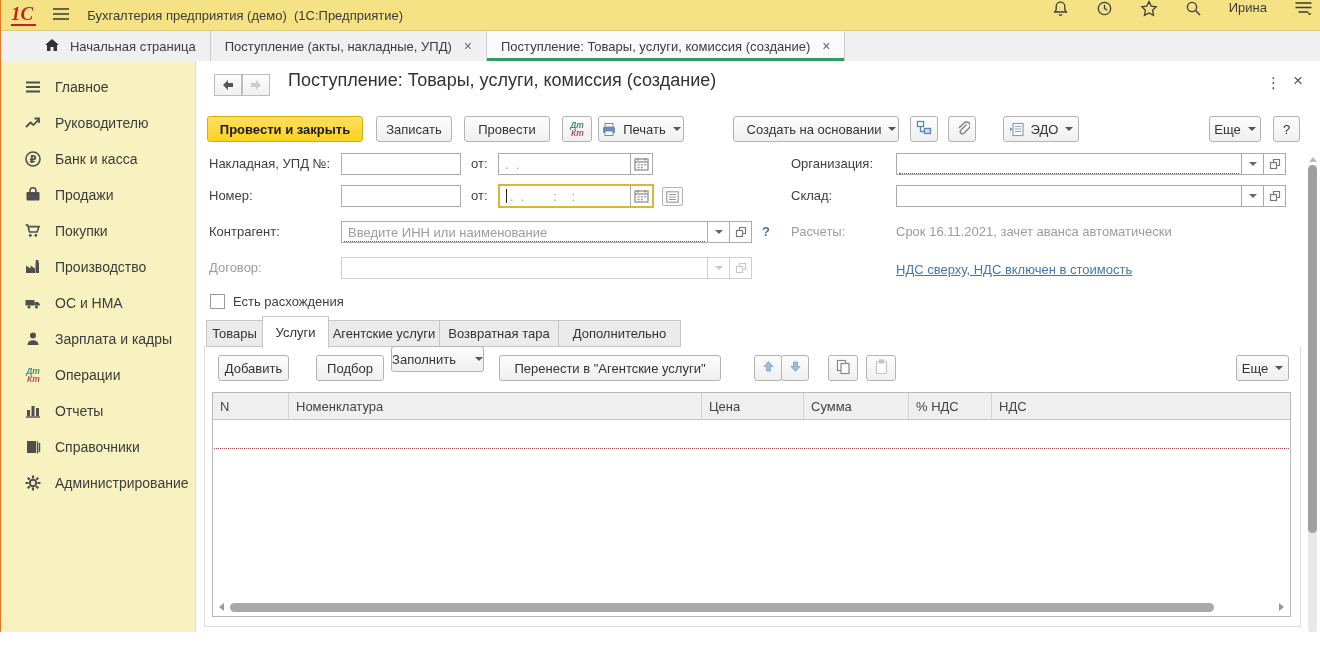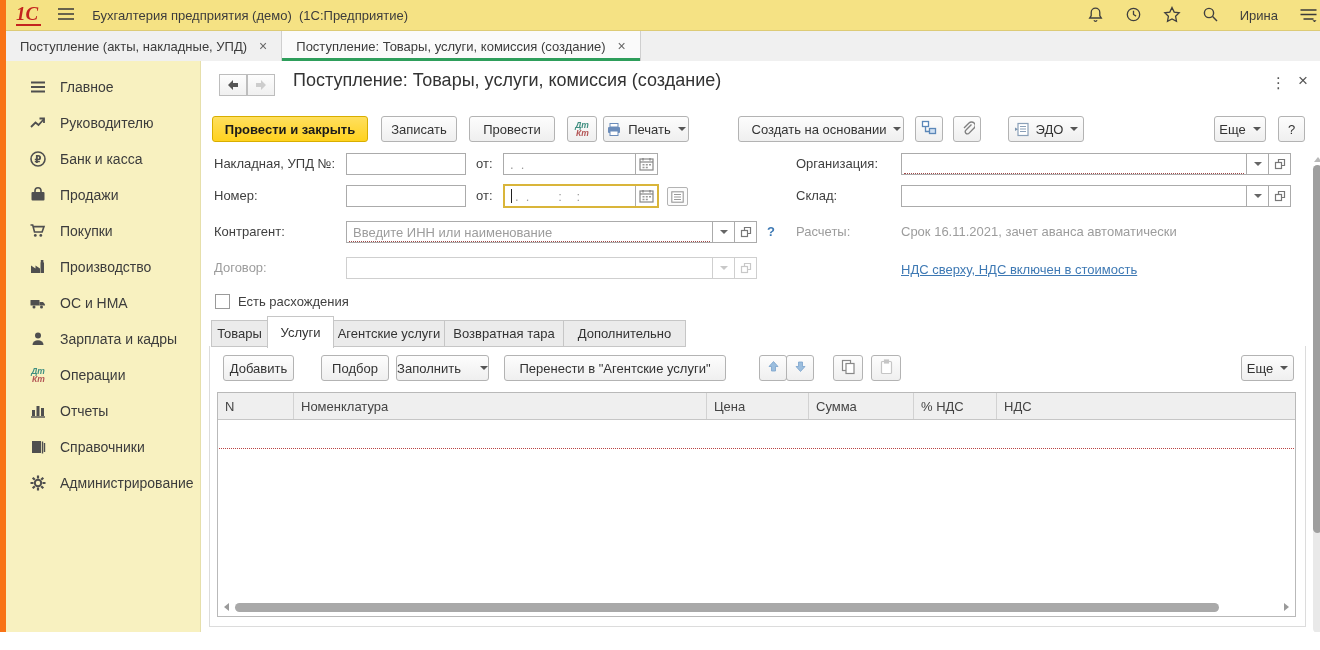--- a/index.html
+++ b/index.html
@@ -1,25 +1,25 @@
 <!DOCTYPE html>
 <html><head>
 <meta charset="utf-8">
 <style>
   * { margin:0; padding:0; box-sizing:border-box; }
   html,body { width:1320px; height:650px; overflow:hidden; }
   body { font-family:"Liberation Sans","DejaVu Sans",sans-serif; font-size:13px; color:#3a3a3a; background:#fff; }
-  .screen { position:relative; width:1320px; height:632px; overflow:hidden; border-left:6px solid #f97316; }
+  .screen { position:relative; width:1320px; height:632px; overflow:hidden; border-left:1px solid #f97316; }
 
   
   .topbar { position:absolute; left:0; top:0; width:1320px; height:31px; background:#f5e284; border-bottom:1px solid #ddcb76; display:flex; align-items:center; }
   .logo1c { font-family:"Liberation Serif","DejaVu Serif",serif; font-style:italic; font-weight:bold; font-size:19px; color:#c4231e; margin-left:10px; border-bottom:2px solid #c4231e; line-height:20px; padding-right:3px; }
   .burger { margin-left:16px; }
   .app-title { margin-left:17px; white-space:pre; color:#3c3c3c; }
-  .top-icons { position:absolute; right:8px; top:0; height:31px; display:flex; align-items:center; gap:21px; }
+  .top-icons { position:absolute; right:8px; top:0; height:31px; display:flex; gap:27px; }
   .user-name { color:#3c3c3c; }
 
   
   .tabbar { position:absolute; left:0; top:31px; width:1320px; height:30px; background:#f0f0f0; display:flex; }
   .wtab { height:30px; display:flex; align-items:center; padding:0 14px; border-right:1px solid #cfcfcf; color:#3c3c3c; white-space:pre; position:relative; }
   .wtab .x { margin-left:12px; color:#666; font-size:14px; }
   .wtab.active { background:#fafafa; }
   .wtab.active::after { content:""; position:absolute; left:0; right:0; bottom:0; height:3px; background:#2e9e5b; }
 
   
@@ -126,20 +126,28 @@
         <svg width="19" height="15" viewBox="0 0 19 15">
             <path d="M1.5 3h16M1.5 7.5h16M4.5 12h10" stroke="#3a3a3a" stroke-width="1.5" fill="none"></path>
             <path d="M13.5 13.2h4l-2 2.2z" fill="#3a3a3a"></path>
           </svg>
       </span>
     </div>
   </div>
 
   <div class="tabbar">
     <div class="wtab">
+      <span style="margin-right:10px;">
+        <svg width="16" height="14" viewBox="0 0 16 14">
+            <path d="M8 1l7 6h-2v6H9.5V9h-3v4H3V7H1z" fill="#333"></path>
+          </svg>
+      </span>
+      <span>Начальная страница</span>
+    </div>
+    <div class="wtab">
       <span>Поступление (акты, накладные, УПД)</span>
       <span class="x">×</span>
     </div>
     <div class="wtab active">
       <span>Поступление: Товары, услуги, комиссия (создание)</span>
       <span class="x">×</span>
     </div>
   </div>
 
   <div class="sidebar">
@@ -423,21 +431,21 @@
       </div>
     <div class="ptab" style="left:243px; width:120px;">
         <span>Возвратная тара</span>
       </div>
     <div class="ptab" style="left:362px; width:123px;">
         <span>Дополнительно</span>
       </div>
 
     <div class="btn" style="left:22px; top:294px; width:71px;"><span>Добавить</span></div>
     <div class="btn" style="left:120px; top:294px; width:68px;"><span>Подбор</span></div>
-    <div class="btn" style="left:195px; top:294px; width:93px;gap:12px;"><span>Заполнить</span><span class="caret"></span></div>
+    <div class="btn" style="left:195px; top:285px; width:93px;gap:12px;"><span>Заполнить</span><span class="caret"></span></div>
     <div class="btn" style="left:303px; top:294px; width:222px;"><span>Перенести в "Агентские услуги"</span></div>
     <div class="btn" style="left:558px; top:294px; width:28px; padding:0;">
       <span><svg width="13" height="13" viewBox="0 0 13 13">
             <path d="M6.5 1.5 11 6.5H8.5V11h-4V6.5H2z" fill="#9cbede" stroke="#7aa2cc" stroke-width="0.8"></path>
           </svg></span>
     </div>
     <div class="btn" style="left:585px; top:294px; width:28px; padding:0;">
       <span><svg width="13" height="13" viewBox="0 0 13 13">
             <path d="M6.5 11.5 2 6.5h2.5V2h4v4.5H11z" fill="#9cbede" stroke="#7aa2cc" stroke-width="0.8"></path>
           </svg></span>

